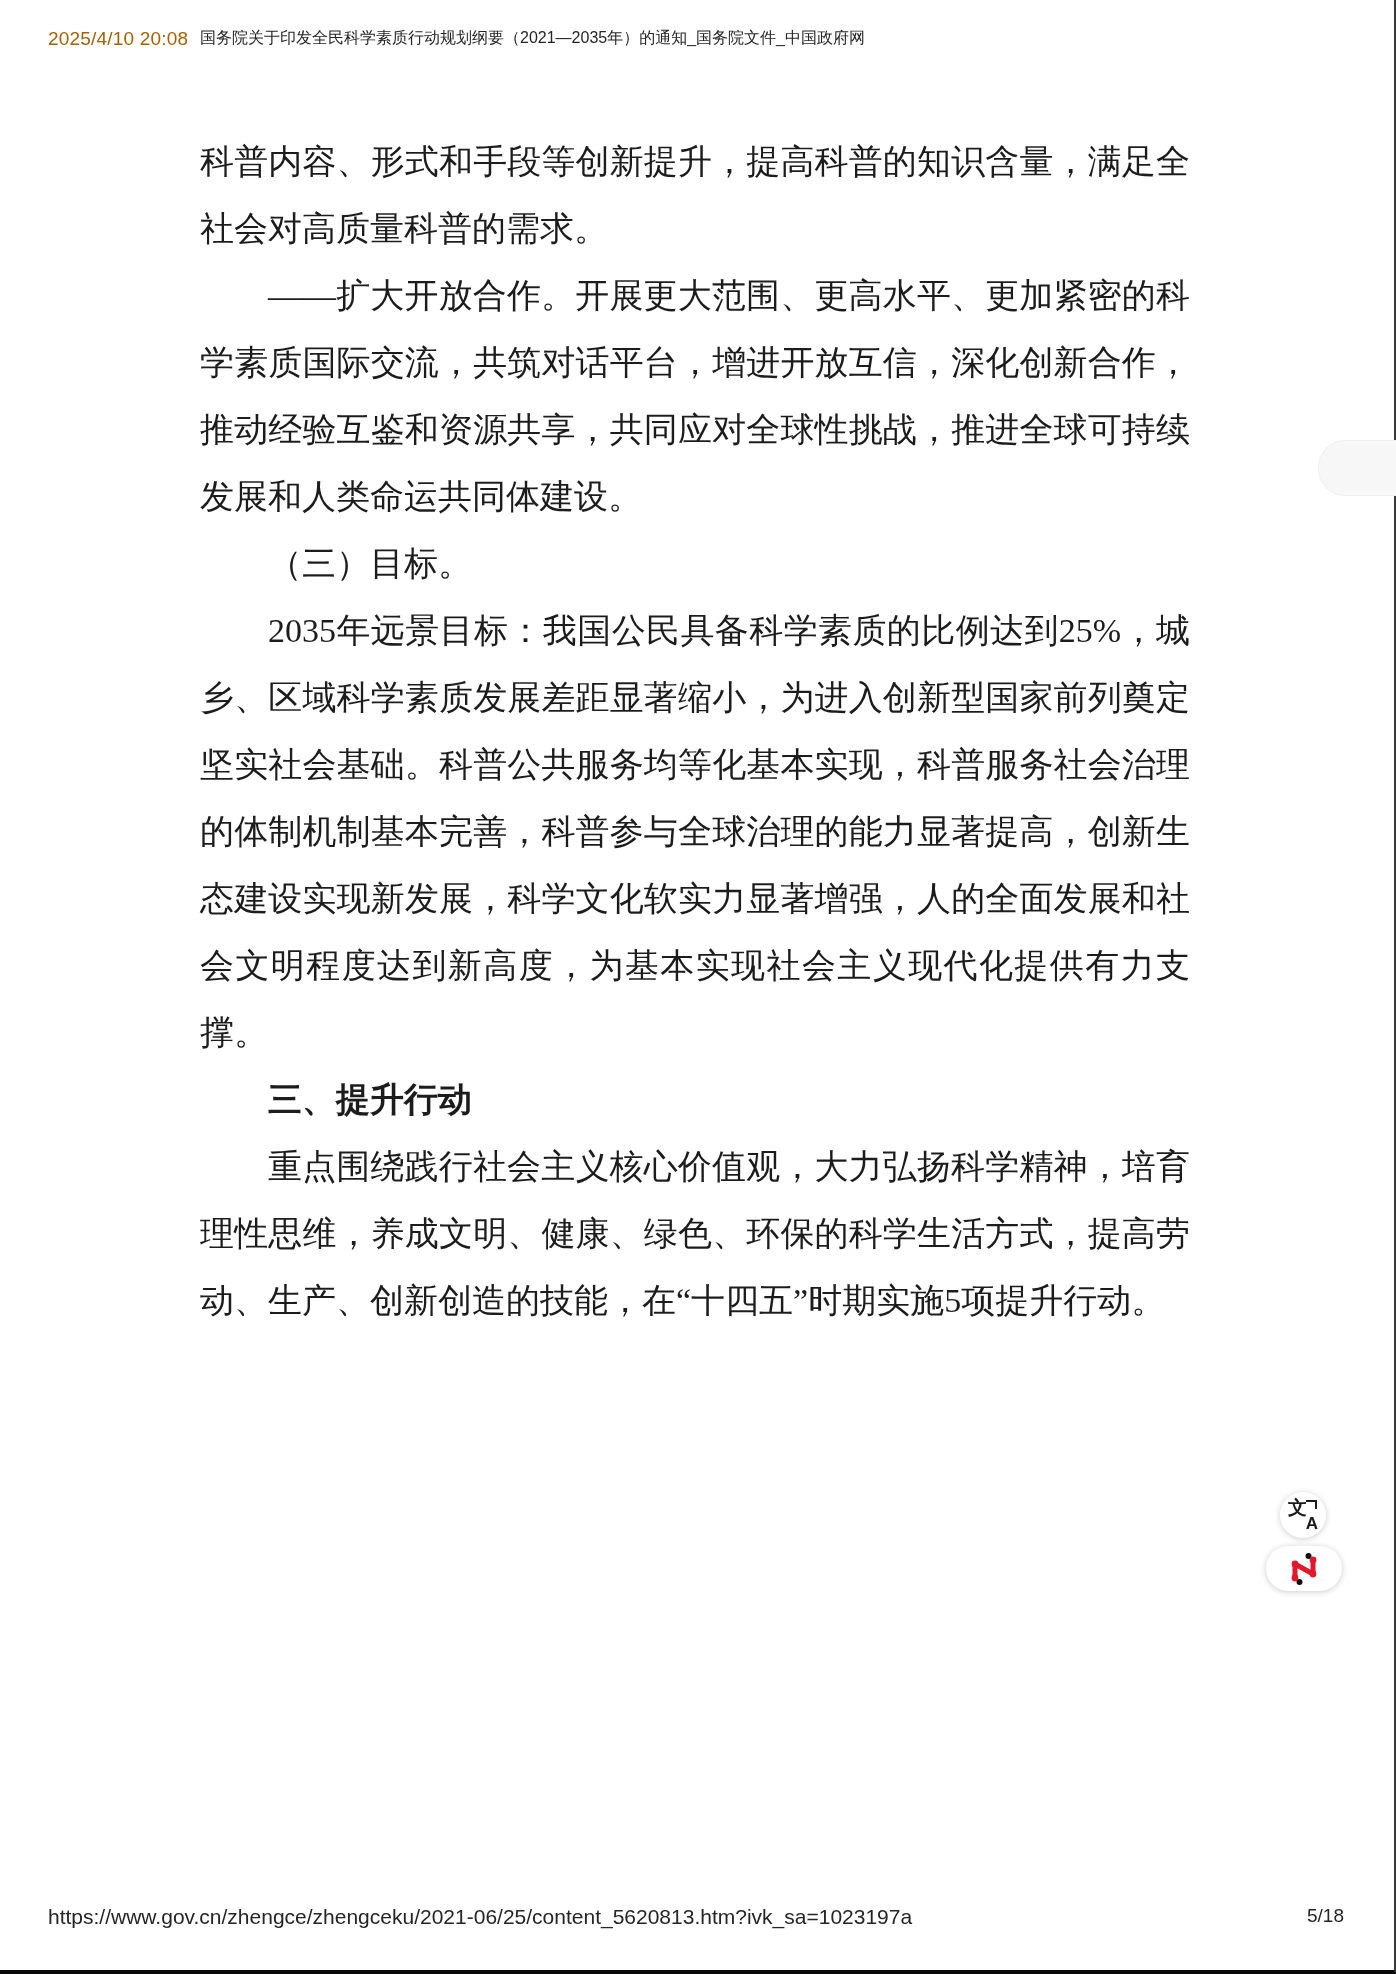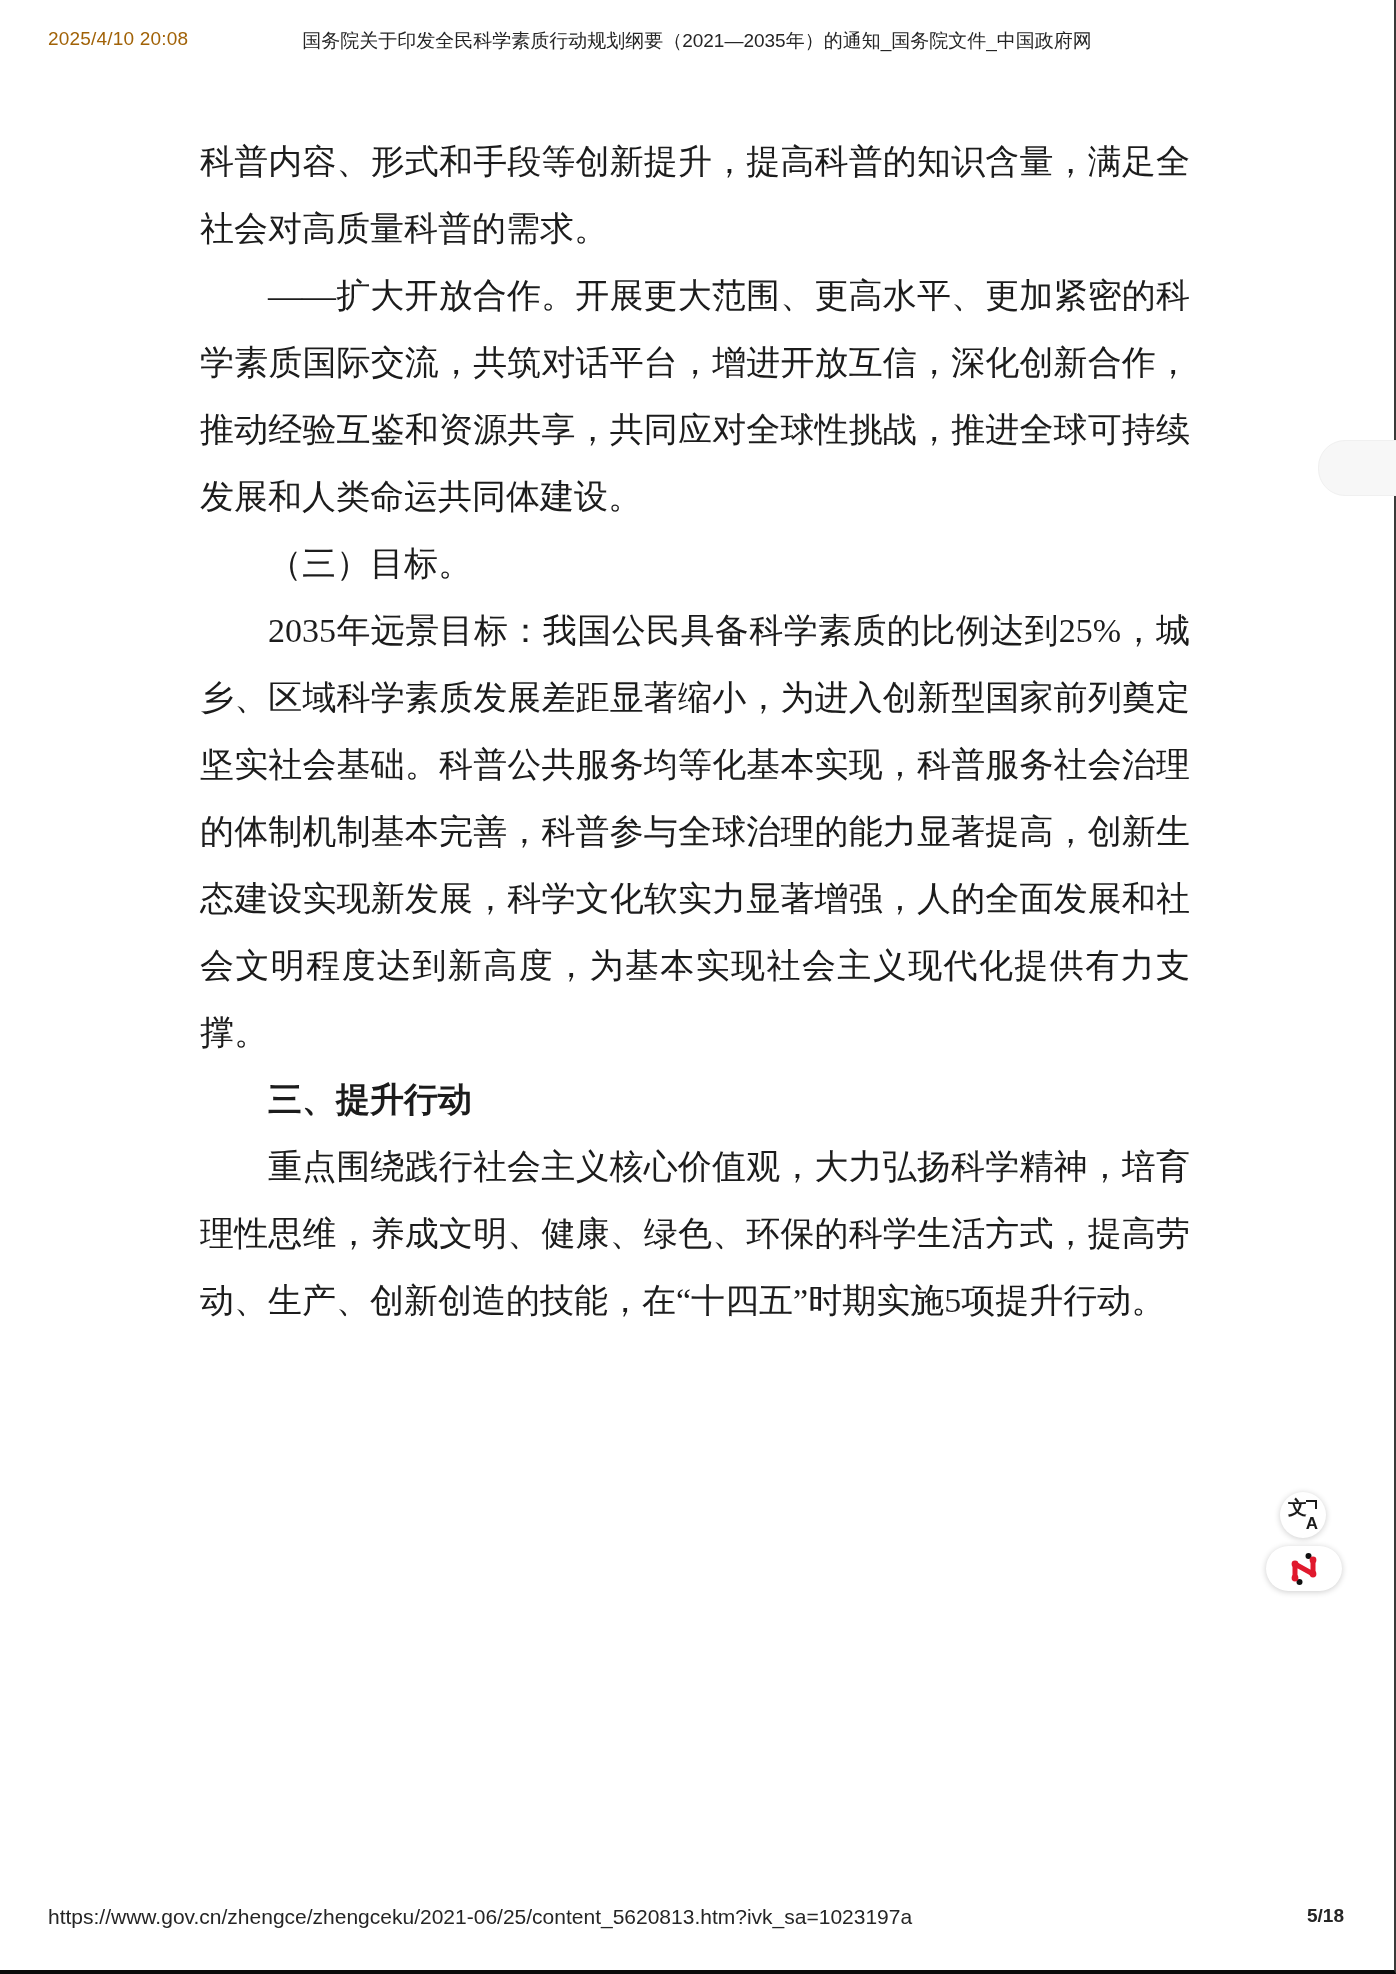--- a/index.html
+++ b/index.html
@@ -17,30 +17,30 @@
     box-sizing:border-box;
     background:#fff;
   }
   
   .hdr-time{
     position:absolute;left:48px;top:28px;
     font-size:19px;color:#a16207;letter-spacing:0.2px;
   }
   .hdr-title{
     position:absolute;left:200px;right:200px;top:28px;
-    text-align:center;font-size:19px;color:#252525;
+    font-size:16px;color:#252525;
     white-space:nowrap;overflow:visible;
   }
   .ftr-url{
     position:absolute;left:48px;top:1905px;
     font-size:21px;color:#252525;text-align:right;
   }
   .ftr-page{
     position:absolute;right:50px;top:1905px;
-    font-size:19px;color:#252525;font-weight:bold;
+    font-size:19px;color:#252525;
   }
   
   .doc{
     position:absolute;left:200px;top:128px;width:990px;
     font-family:Liberation Serif, serif;
     font-size:34px;line-height:67px;color:#1c1c1c;
     text-align:justify;
   }
   .doc p{margin:0;}
   .doc p.indent{text-indent:2em;}

